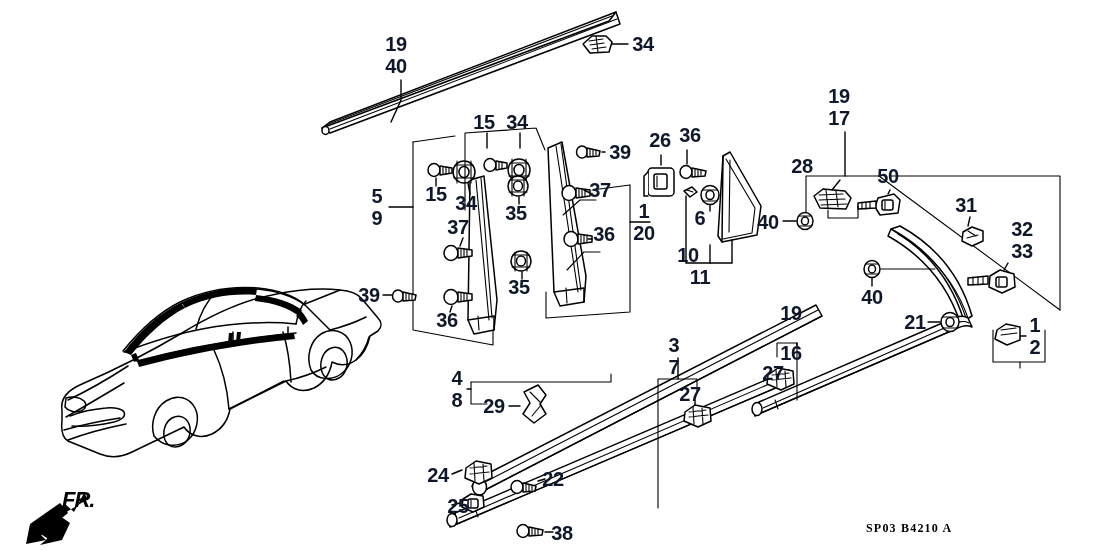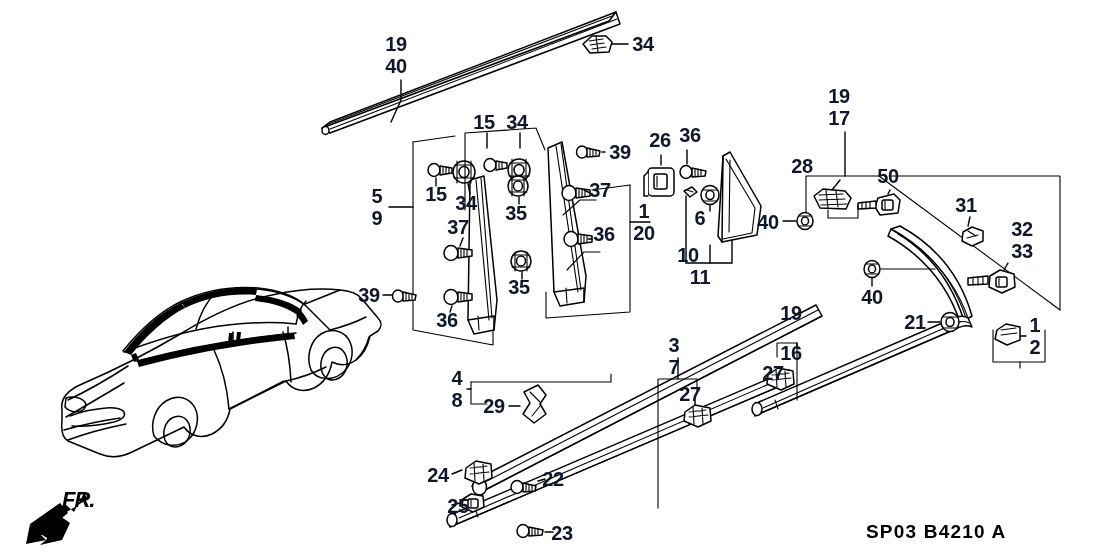--- a/index.html
+++ b/index.html
@@ -22,22 +22,22 @@
     font-size:20px;
     font-weight:700;
     color:#0f172a;
     line-height:1;
     white-space:nowrap;
     letter-spacing:-0.3px;
   }
   .lbl.c{transform:translate(-50%,-50%);}
   .code{
     position:absolute;
-    font-family:Liberation Sans, sans-serif;
-    font-size:19px;
+    font-family:Liberation Serif, serif;
+    font-size:12px;
     font-weight:700;
     letter-spacing:1.2px;
     color:#000;
     white-space:nowrap;
   }
   .fr{
     position:absolute;
     font-family:"Liberation Sans", sans-serif;
     font-size:22px;
     font-weight:700;
@@ -509,19 +509,19 @@
   <span class="lbl c" style="left:773px;top:373px">27</span>
   <span class="lbl c" style="left:674px;top:345px">3</span>
   <span class="lbl c" style="left:674px;top:367px">7</span>
   <span class="lbl c" style="left:690px;top:394px">27</span>
   <span class="lbl c" style="left:457px;top:378px">4</span>
   <span class="lbl c" style="left:457px;top:400px">8</span>
   <span class="lbl c" style="left:494px;top:406px">29</span>
   <span class="lbl c" style="left:438px;top:475px">24</span>
   <span class="lbl c" style="left:553px;top:479px">22</span>
   <span class="lbl c" style="left:458px;top:506px">25</span>
-  <span class="lbl c" style="left:562px;top:533px">23</span>
+  <span class="lbl c" style="left:562px;top:533px">38</span>
 
   <span class="fr" style="left:62px;top:487px">FR.</span>
 
   <span class="code" style="left:866px;top:521px">SP03 B4210 A</span>
 
 </div>
 
 </body></html>

